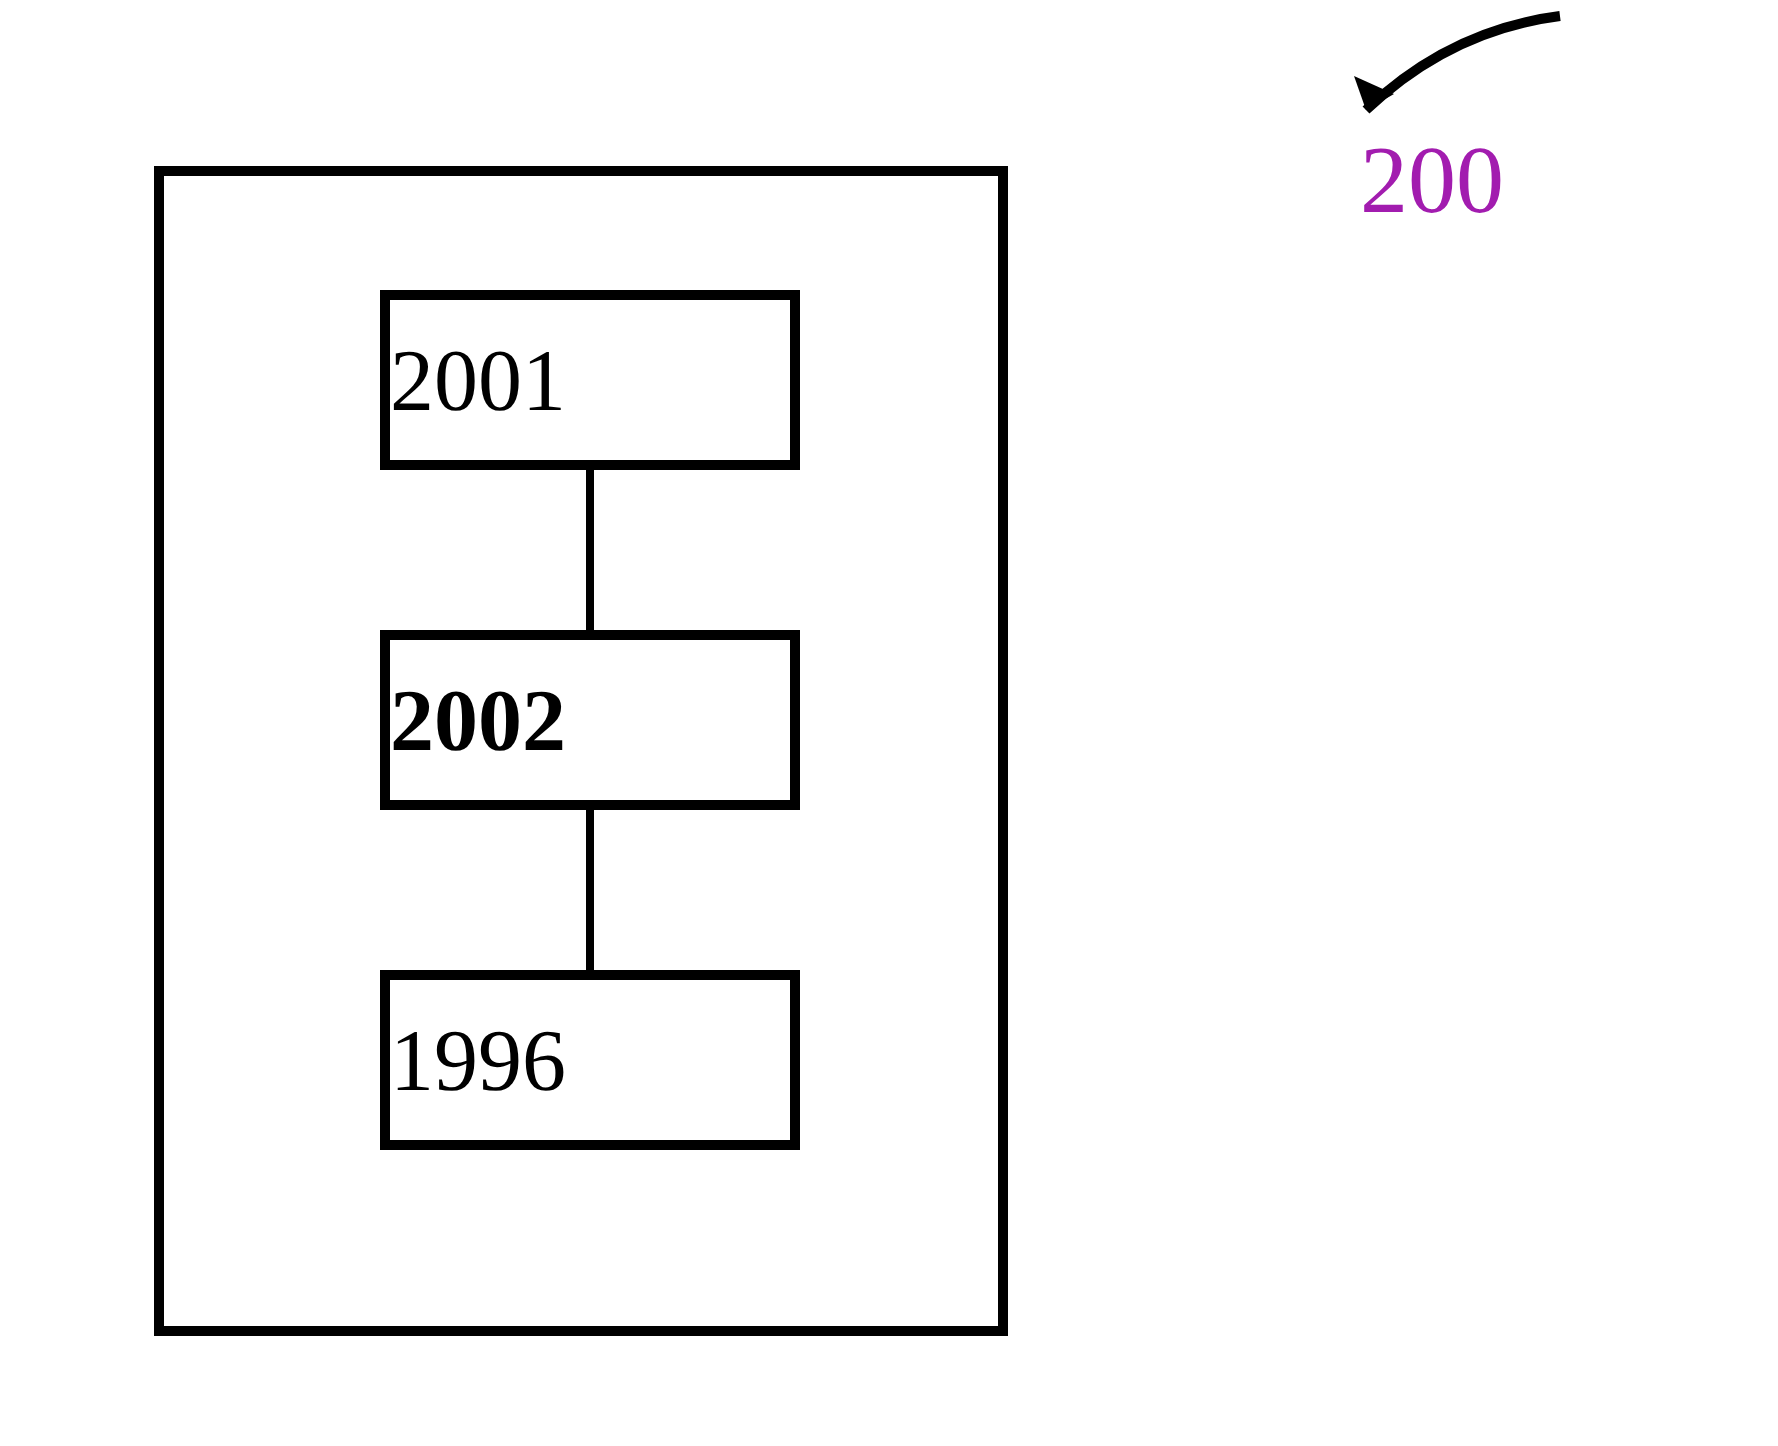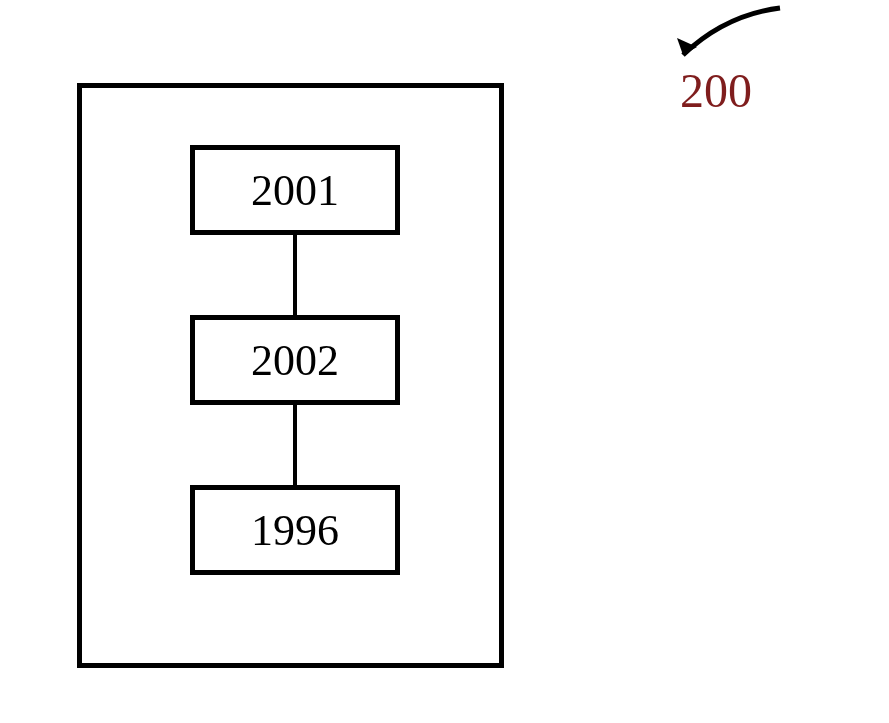--- a/index.html
+++ b/index.html
@@ -18,42 +18,41 @@
       height: 585px;
       border: 5px solid #000;
     }
     .inner-box {
       position: absolute;
       width: 210px;
       height: 90px;
       border: 5px solid #000;
       display: flex;
       align-items: center;
-      justify-content: center;
       font-size: 44px;
       color: #000;
       background: #fff;
     }
     .box-1 { left: 190px; top: 145px; }
-    .box-2 { left: 190px; top: 315px; }
+    .box-2 { left: 190px; top: 315px; font-weight: bold; }
     .box-3 { left: 190px; top: 485px; }
     .connector {
       position: absolute;
       left: 293px;
       width: 4px;
       background: #000;
     }
     .conn-1 { top: 235px; height: 80px; }
     .conn-2 { top: 405px; height: 80px; }
     .label-200 {
       position: absolute;
       left: 680px;
       top: 63px;
       font-size: 48px;
-      color: #7f1d1d;
+      color: #a21caf;
     }
     .arrow-svg {
       position: absolute;
       left: 665px;
       top: 0px;
       width: 130px;
       height: 70px;
     }
   </style>
 </head>

